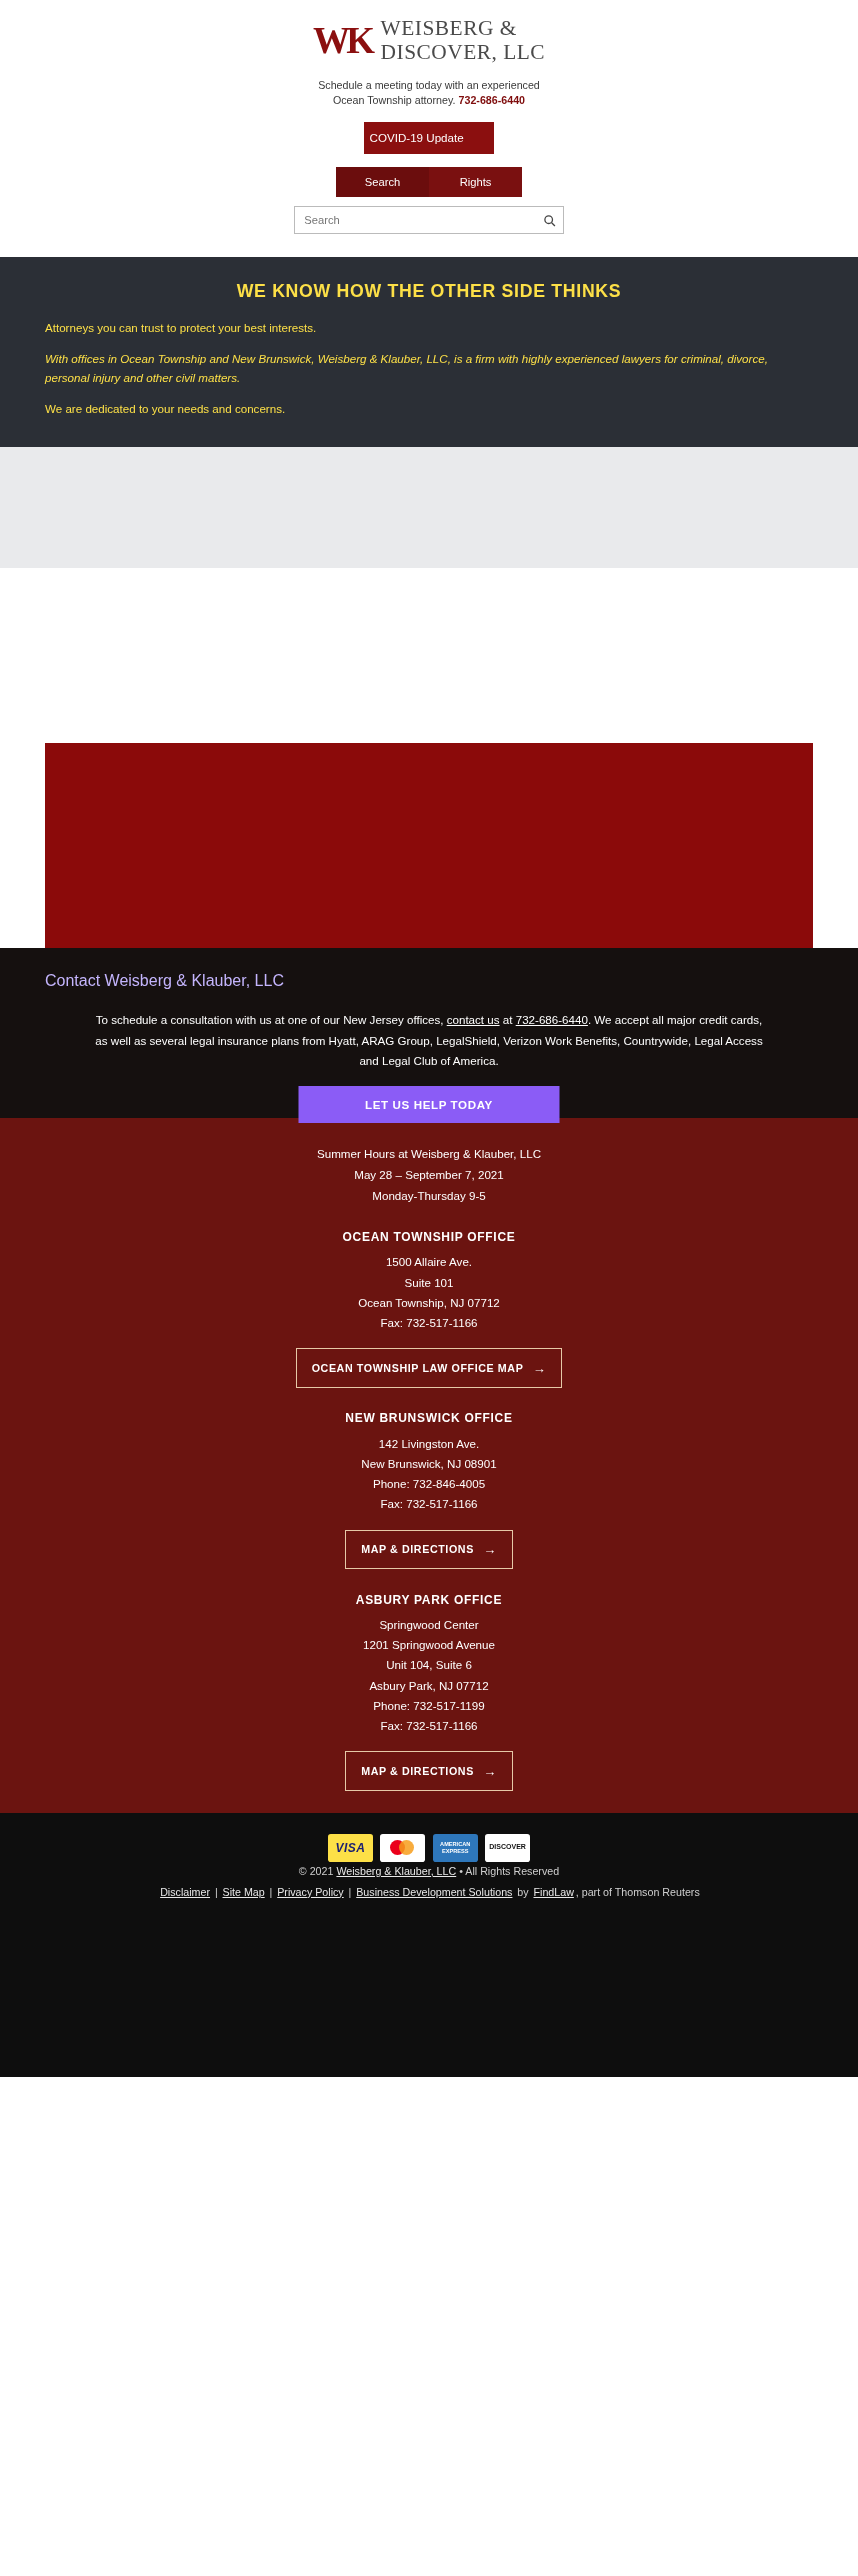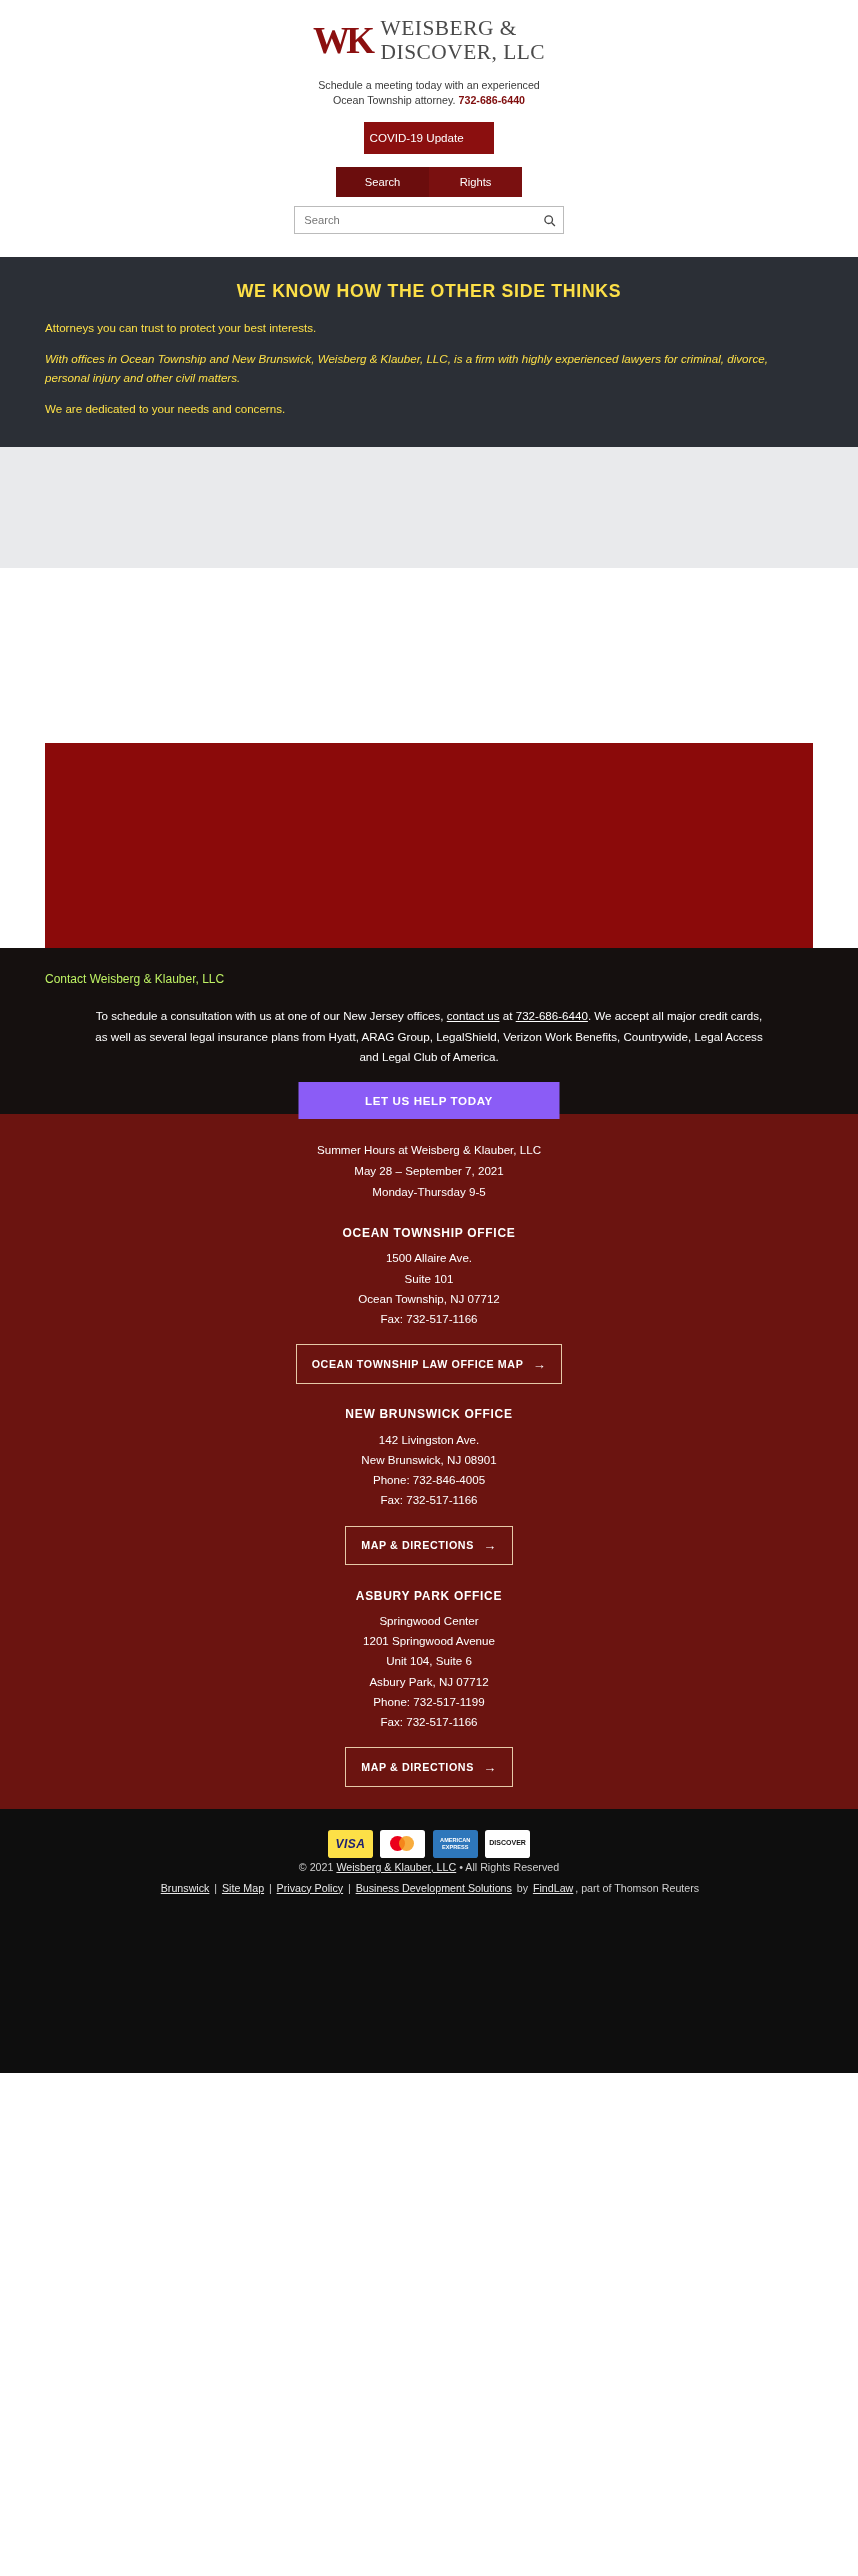--- a/index.html
+++ b/index.html
@@ -142,23 +142,23 @@
   }
 
   
   .contact-dark {
     background: #15100f;
     padding: 24px 45px 28px 45px;
     color: #ffffff;
   }
   .contact-dark h2 {
     margin: 0 0 20.5px 0;
-    font-size: 12px;
+    font-size: 16px;
     font-weight: 400;
-    color: #bef264;
+    color: #c4b5fd;
   }
   .contact-dark p {
     margin: 0;
     font-size: 11.6px;
     line-height: 1.75;
     text-align: center;
     padding: 0 43px;
   }
   .contact-dark a { color: #ffffff; text-decoration: underline; }
 
@@ -380,18 +380,18 @@
         <span class="c2"></span>
     </div>
     <div class="card card-amex">AMERICAN EXPRESS</div>
     <div class="card card-disc">DISCOVER</div>
   </div>
 
 
   <div class="copyright">
     <span>© 2021 </span><a href="#">Weisberg &amp; Klauber, LLC</a><span> • All Rights Reserved</span>
     <div class="legal-links">
-      <a href="#">Brunswick</a><span class="sep"> | </span><a href="#">Site Map</a><span class="sep"> | </span><a href="#">Privacy Policy</a><span class="sep"> | </span><a href="#">Business Development Solutions</a><span> by </span><a href="#">FindLaw</a><span>, part of Thomson Reuters</span>
+      <a href="#">Disclaimer</a><span class="sep"> | </span><a href="#">Site Map</a><span class="sep"> | </span><a href="#">Privacy Policy</a><span class="sep"> | </span><a href="#">Business Development Solutions</a><span> by </span><a href="#">FindLaw</a><span>, part of Thomson Reuters</span>
     </div>
   </div>
 </div>
 <div class="footer-bottom-pad"></div>
 
 
 </body></html>

